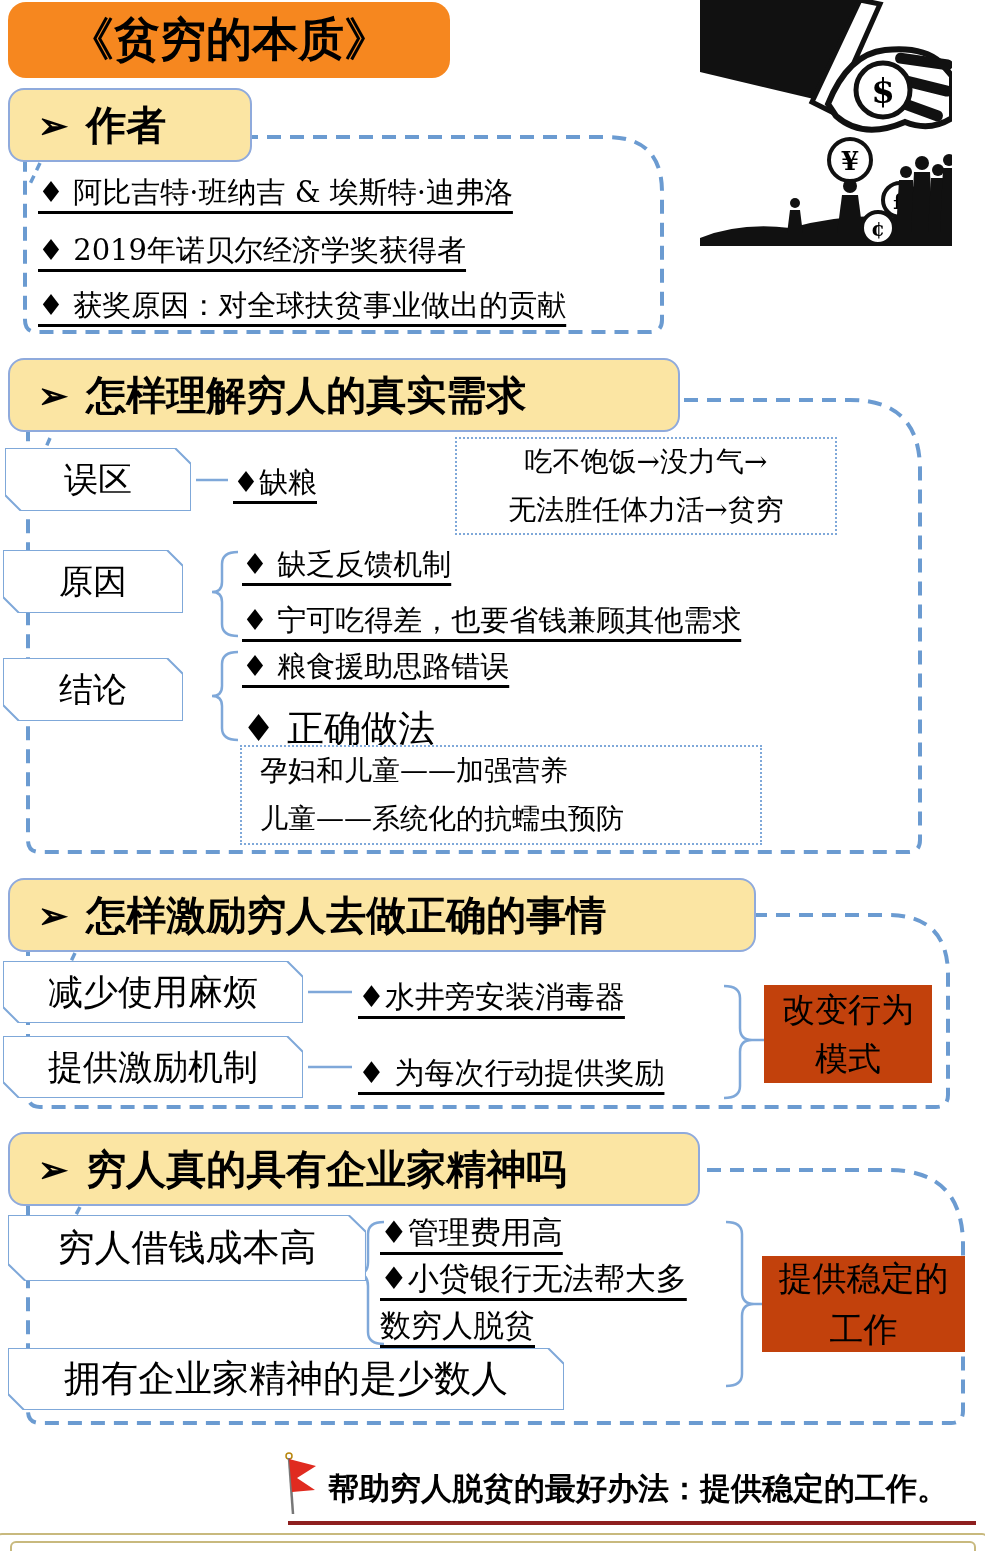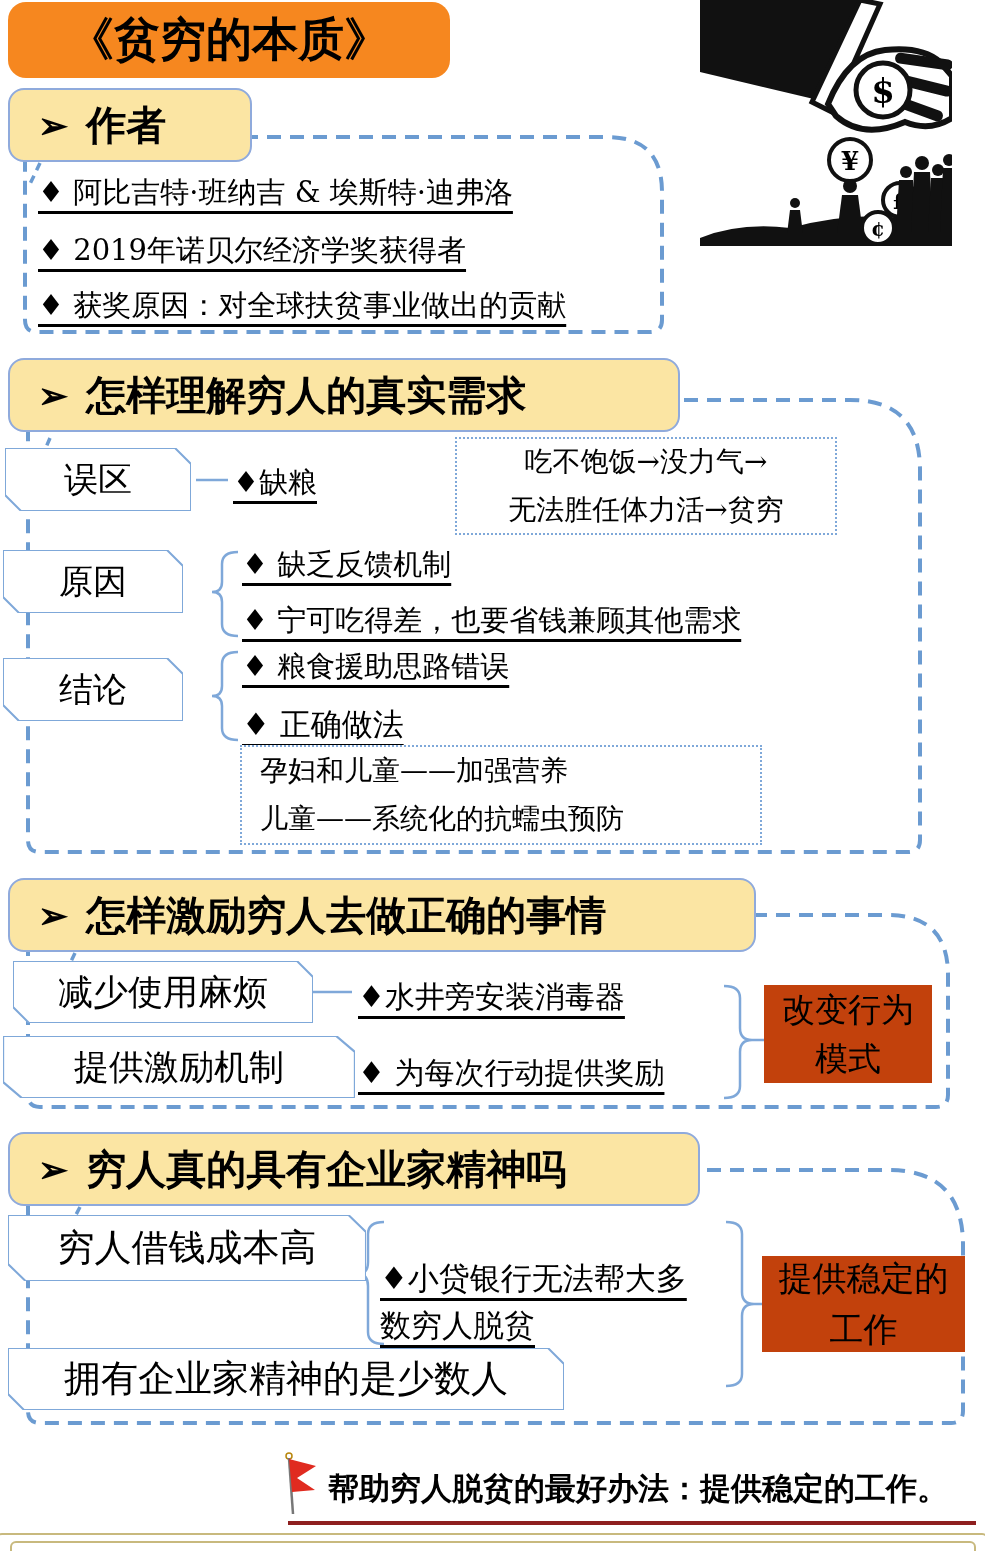--- a/index.html
+++ b/index.html
@@ -153,38 +153,38 @@
   <div class="bullet" style="left:242px;top:542px;font-size:29px;">♦ 缺乏反馈机制</div>
   <div class="bullet" style="left:242px;top:598px;font-size:29px;">♦ 宁可吃得差，也要省钱兼顾其他需求</div>
 
   <div class="tag" style="left:3px;top:658px;width:180px;height:63px;font-size:34px;">
     <svg viewBox="0 0 180 63" preserveAspectRatio="none">
         <polygon points="0,0 164,0 180,16 180,63 16,63 0,47"></polygon>
       </svg>
     <span class="tag-label">结论</span>
   </div>
   <div class="bullet" style="left:242px;top:644px;font-size:29px;">♦ 粮食援助思路错误</div>
-  <div class="bullet" style="left:242px;top:700px;font-size:31px;">♦ 正确做法</div>
+  <div class="bullet" style="left:242px;top:700px;font-size:37px;">♦ 正确做法</div>
   <div class="note left" style="left:240px;top:745px;width:522px;height:100px;">孕妇和儿童——加强营养
 儿童——系统化的抗蠕虫预防</div>
 
   <div class="hdr" style="left:8px;top:878px;width:748px;height:74px;">
     <span class="arrow">➢</span>
     <span>怎样激励穷人去做正确的事情</span>
   </div>
 
-  <div class="tag" style="left:13px;top:961px;width:300px;height:62px;font-size:35px;">
+  <div class="tag" style="left:3px;top:961px;width:300px;height:62px;font-size:35px;">
     <svg viewBox="0 0 300 62" preserveAspectRatio="none">
         <polygon points="0,0 284,0 300,16 300,62 16,62 0,46"></polygon>
       </svg>
     <span class="tag-label">减少使用麻烦</span>
   </div>
   <div class="bullet" style="left:358px;top:974px;font-size:30px;">♦水井旁安装消毒器</div>
 
-  <div class="tag" style="left:3px;top:1036px;width:352px;height:62px;font-size:35px;">
+  <div class="tag" style="left:3px;top:1036px;width:300px;height:62px;font-size:35px;">
     <svg viewBox="0 0 300 62" preserveAspectRatio="none">
         <polygon points="0,0 284,0 300,16 300,62 16,62 0,46"></polygon>
       </svg>
     <span class="tag-label">提供激励机制</span>
   </div>
   <div class="bullet" style="left:358px;top:1050px;font-size:30px;">♦ 为每次行动提供奖励</div>
 
   <div class="bluebox" style="left:764px;top:985px;width:168px;height:98px;font-size:33px;">改变行为
 模式</div>
 
@@ -192,20 +192,21 @@
     <span class="arrow">➢</span>
     <span>穷人真的具有企业家精神吗</span>
   </div>
 
   <div class="tag" style="left:8px;top:1215px;width:358px;height:66px;font-size:37px;">
     <svg viewBox="0 0 348 66" preserveAspectRatio="none">
         <polygon points="0,0 331,0 348,17 348,66 17,66 0,49"></polygon>
       </svg>
     <span class="tag-label">穷人借钱成本高</span>
   </div>
+  <div class="bullet" style="left:380px;top:1208px;font-size:31px;">♦管理费用高</div>
   <div class="bullet" style="left:380px;top:1255px;font-size:31px;line-height:1.5;">♦小贷银行无法帮大多
 数穷人脱贫</div>
 
   <div class="tag" style="left:8px;top:1348px;width:556px;height:62px;font-size:37px;">
     <svg viewBox="0 0 556 62" preserveAspectRatio="none">
         <polygon points="0,0 540,0 556,16 556,62 16,62 0,46"></polygon>
       </svg>
     <span class="tag-label">拥有企业家精神的是少数人</span>
   </div>
 

